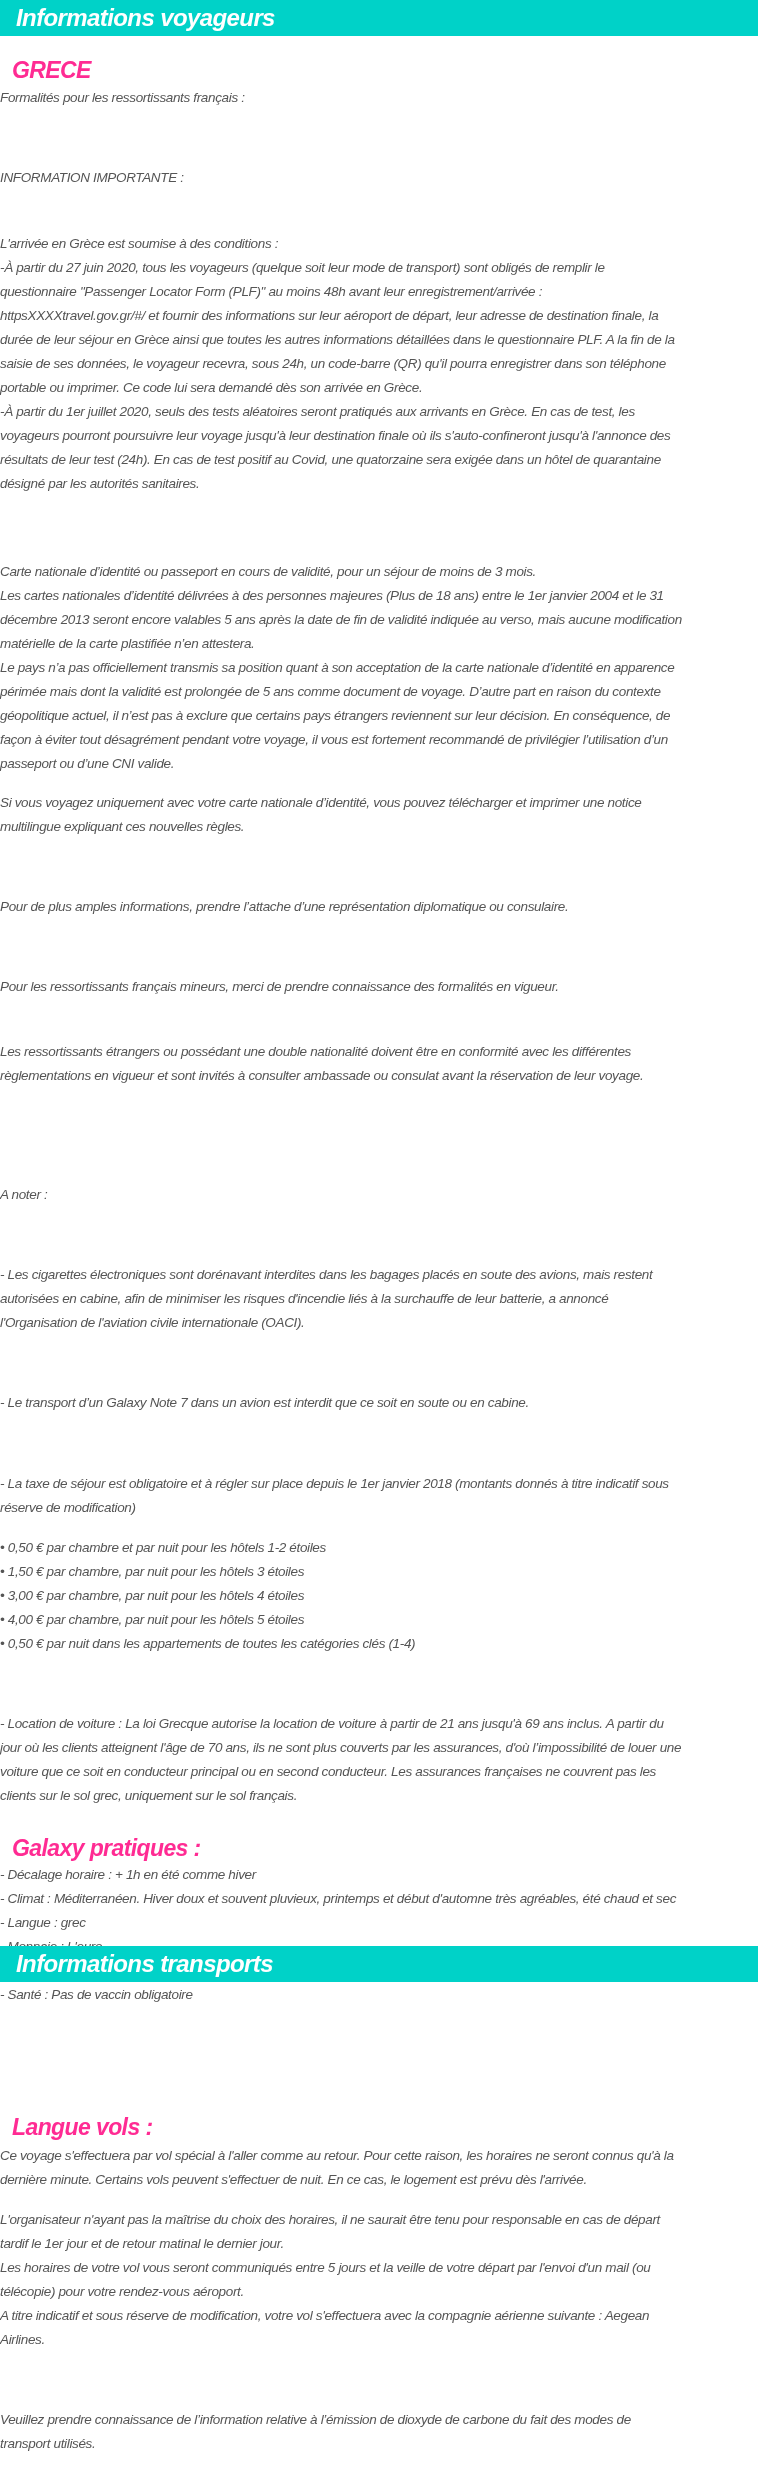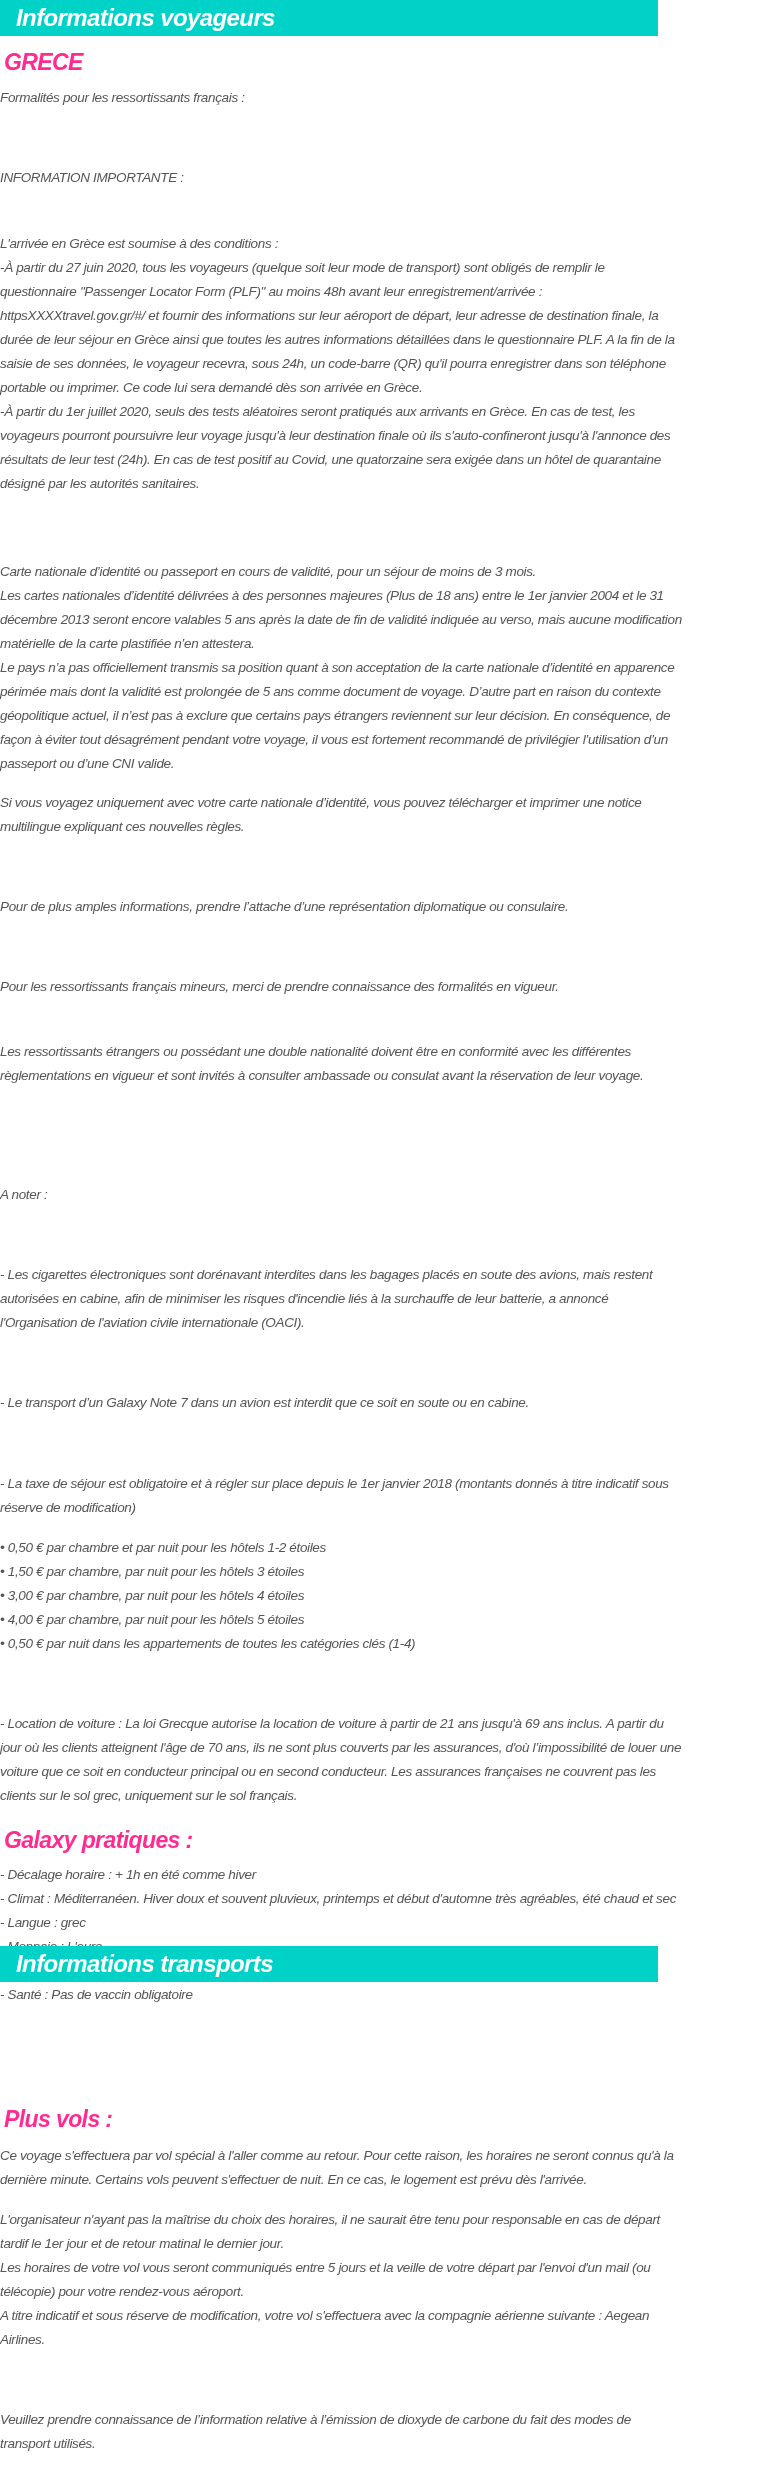--- a/index.html
+++ b/index.html
@@ -1,21 +1,21 @@
 <!DOCTYPE html>
 <html><head>
 <meta charset="utf-8">
 <style>
   html, body { margin: 0; padding: 0; background: #ffffff; }
   body { width: 758px; height: 2472px; position: relative; overflow: hidden;
          font-family: "Liberation Sans", "DejaVu Sans", sans-serif; }
-  .banner { position: absolute; left: 0; width: 658px; height: 36px; background: #00d2c8; }
+  .banner { position: absolute; left: 0; width: 758px; height: 36px; background: #00d2c8; }
   .banner-title { position: absolute; left: 16px; top: 2px; color: #ffffff; font-size: 24px;
          font-style: italic; font-weight: bold; letter-spacing: -0.6px; line-height: 32px; margin: 0; }
-  .pink-heading { position: absolute; left: 0; margin: 4px; color: #ff2b93; font-size: 23px;
+  .pink-heading { position: absolute; left: 0; margin: 12px; color: #ff2b93; font-size: 23px;
          font-style: italic; font-weight: bold; letter-spacing: -0.6px; line-height: 30px; }
   .txt { position: absolute; left: 0; width: 760px; margin: 0; color: #555555; font-size: 13.5px;
          font-style: italic; line-height: 24px; letter-spacing: -0.35px; white-space: normal; }
   .line { display: block; white-space: nowrap; }
   .bullet-list { list-style: none; padding: 0; }
 </style>
 </head>
 <body>
 
 <div class="banner" style="top:0;">
@@ -106,21 +106,21 @@
   <li class="line">- Langue : grec</li>
   <li class="line">- Monnaie : L'euro</li>
   <li class="line">- Voltage: 220 V</li>
   <li class="line">- Santé : Pas de vaccin obligatoire</li>
 </ul>
 
 <div class="banner" style="top:1946px;">
   <h1 class="banner-title">Informations transports</h1>
 </div>
 
-<h2 class="pink-heading" style="top:2100px;">Plus vols :</h2>
+<h2 class="pink-heading" style="top:2100px;">Langue vols :</h2>
 
 <div class="txt" style="top:2144px;">
   <span class="line">Ce voyage s'effectuera par vol spécial à l'aller comme au retour. Pour cette raison, les horaires ne seront connus qu'à la</span>
   <span class="line">dernière minute. Certains vols peuvent s'effectuer de nuit. En ce cas, le logement est prévu dès l'arrivée.</span>
 </div>
 
 <div class="txt" style="top:2208px;">
   <span class="line">L'organisateur n'ayant pas la maîtrise du choix des horaires, il ne saurait être tenu pour responsable en cas de départ</span>
   <span class="line">tardif le 1er jour et de retour matinal le dernier jour.</span>
   <span class="line">Les horaires de votre vol vous seront communiqués entre 5 jours et la veille de votre départ par l'envoi d'un mail (ou</span>

